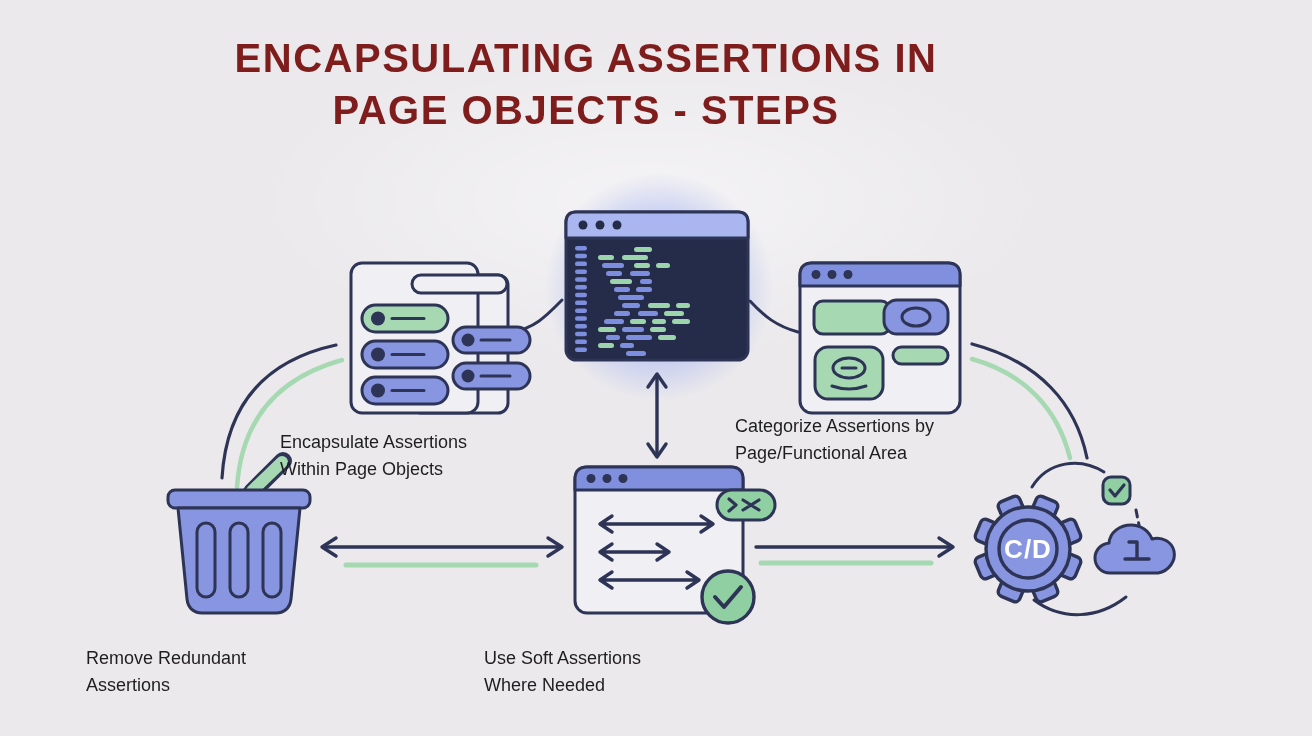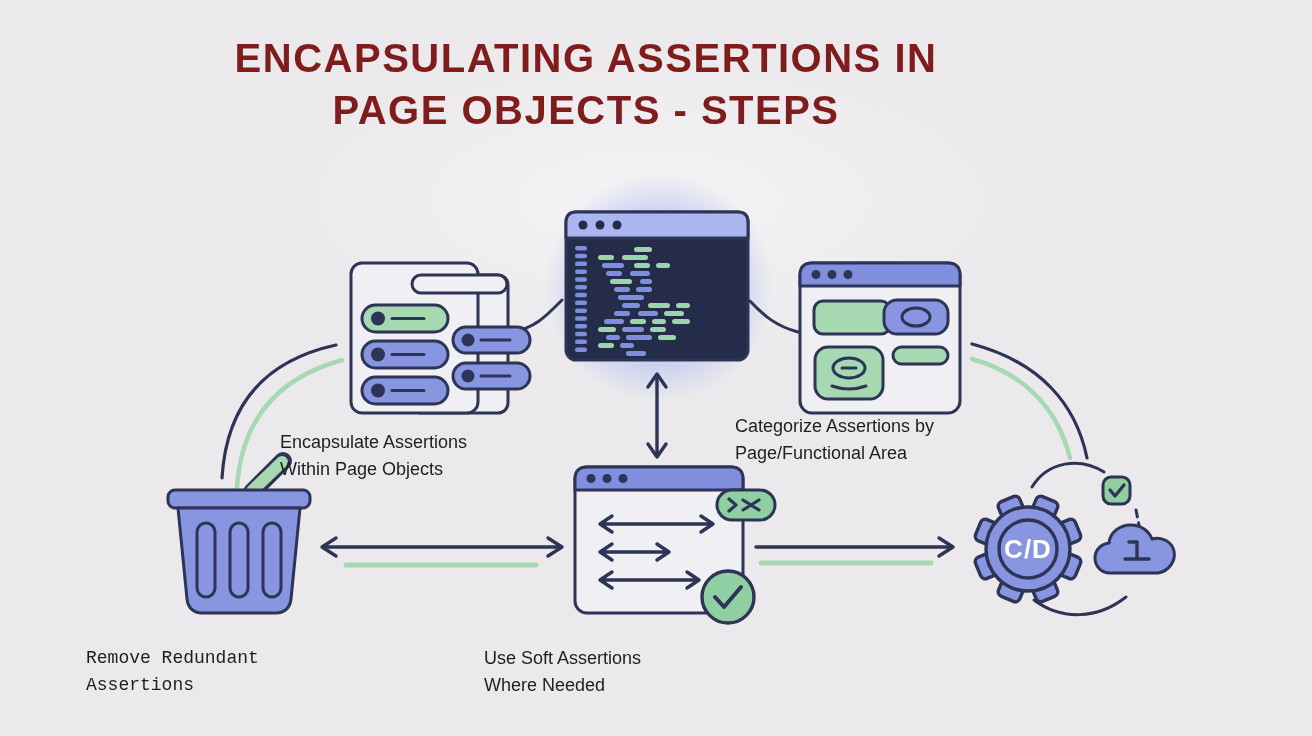--- a/index.html
+++ b/index.html
@@ -18,21 +18,21 @@
     position:absolute; left:0; top:32px; width:1172px; text-align:center;
     color:#7f1d1d; font-weight:bold; font-size:40px; line-height:52px; letter-spacing:1.5px;
   }
   .diagram-svg{position:absolute; left:0; top:0;}
   .step-label{
     position:absolute; width:300px; color:var(--text);
     font-size:18px; line-height:27px; white-space:pre-line;
   }
   .lbl-encapsulate{left:280px; top:429px;}
   .lbl-categorize{left:735px; top:413px;}
-  .lbl-remove{left:86px; top:645px;font-family:Liberation Mono, monospace;}
+  .lbl-remove{left:86px; top:645px;}
   .lbl-soft{left:484px; top:645px;}
   .lbl-cicd{left:938px; top:645px;}
   
   .sN{stroke:var(--navy);} .sG{stroke:var(--green);} .fB{fill:var(--blue);}
   .fP{fill:var(--periwinkle);} .fT{fill:var(--titlebar_blue);} .fGr{fill:var(--green);}
   .fGd{fill:var(--green_dark);} .fC{fill:var(--card_bg);} .fE{fill:var(--editor_bg);}
   .fN{fill:var(--navy);} .noF{fill:none;}
   .gear-text{font-family:"Liberation Sans", sans-serif; font-weight:bold; font-size:26px;
     fill:#ffffff; letter-spacing:1px;}
 </style>

